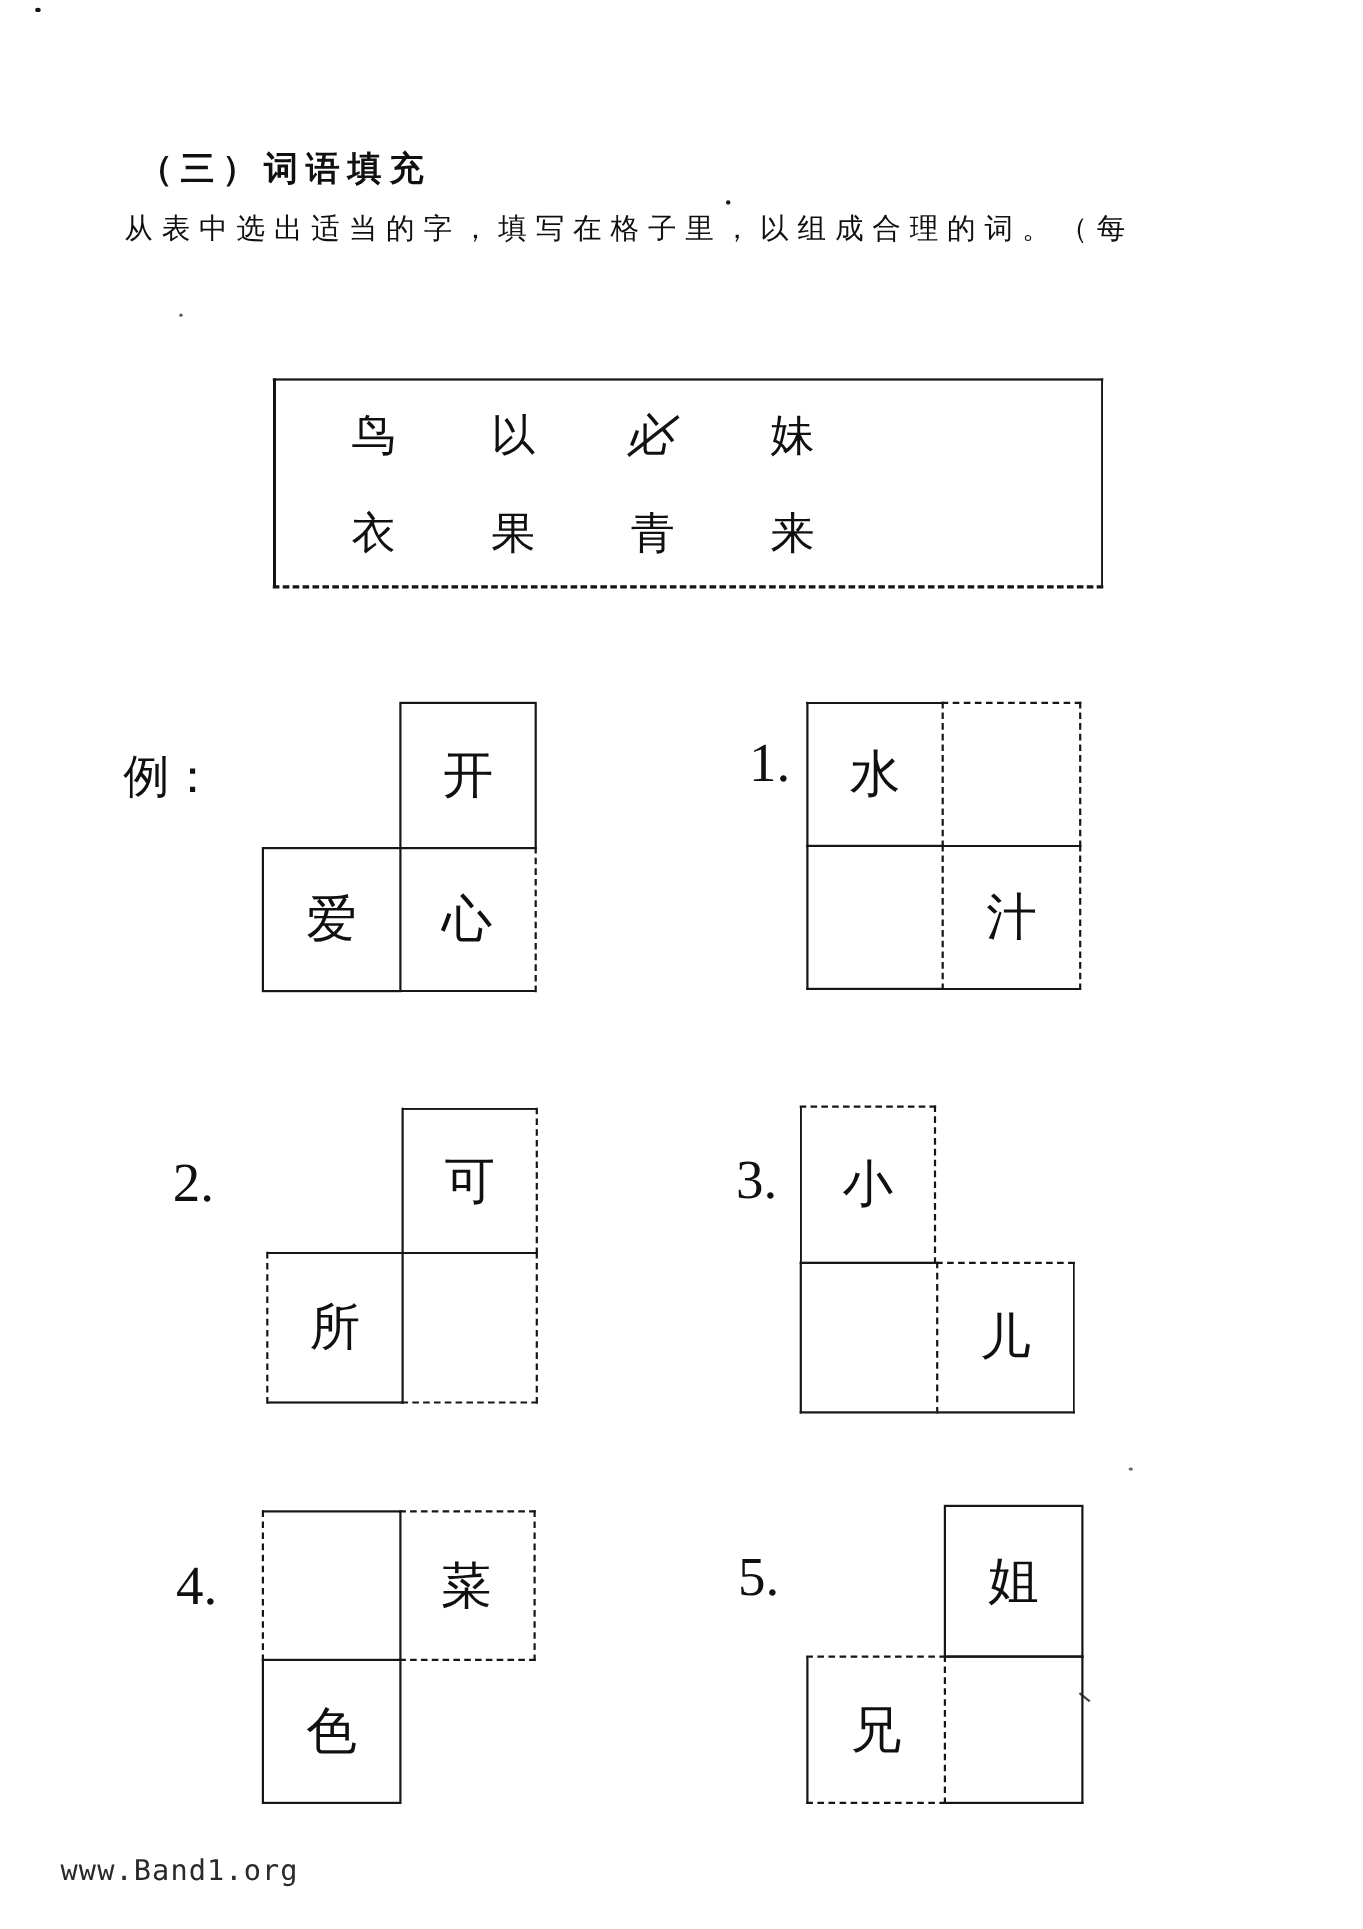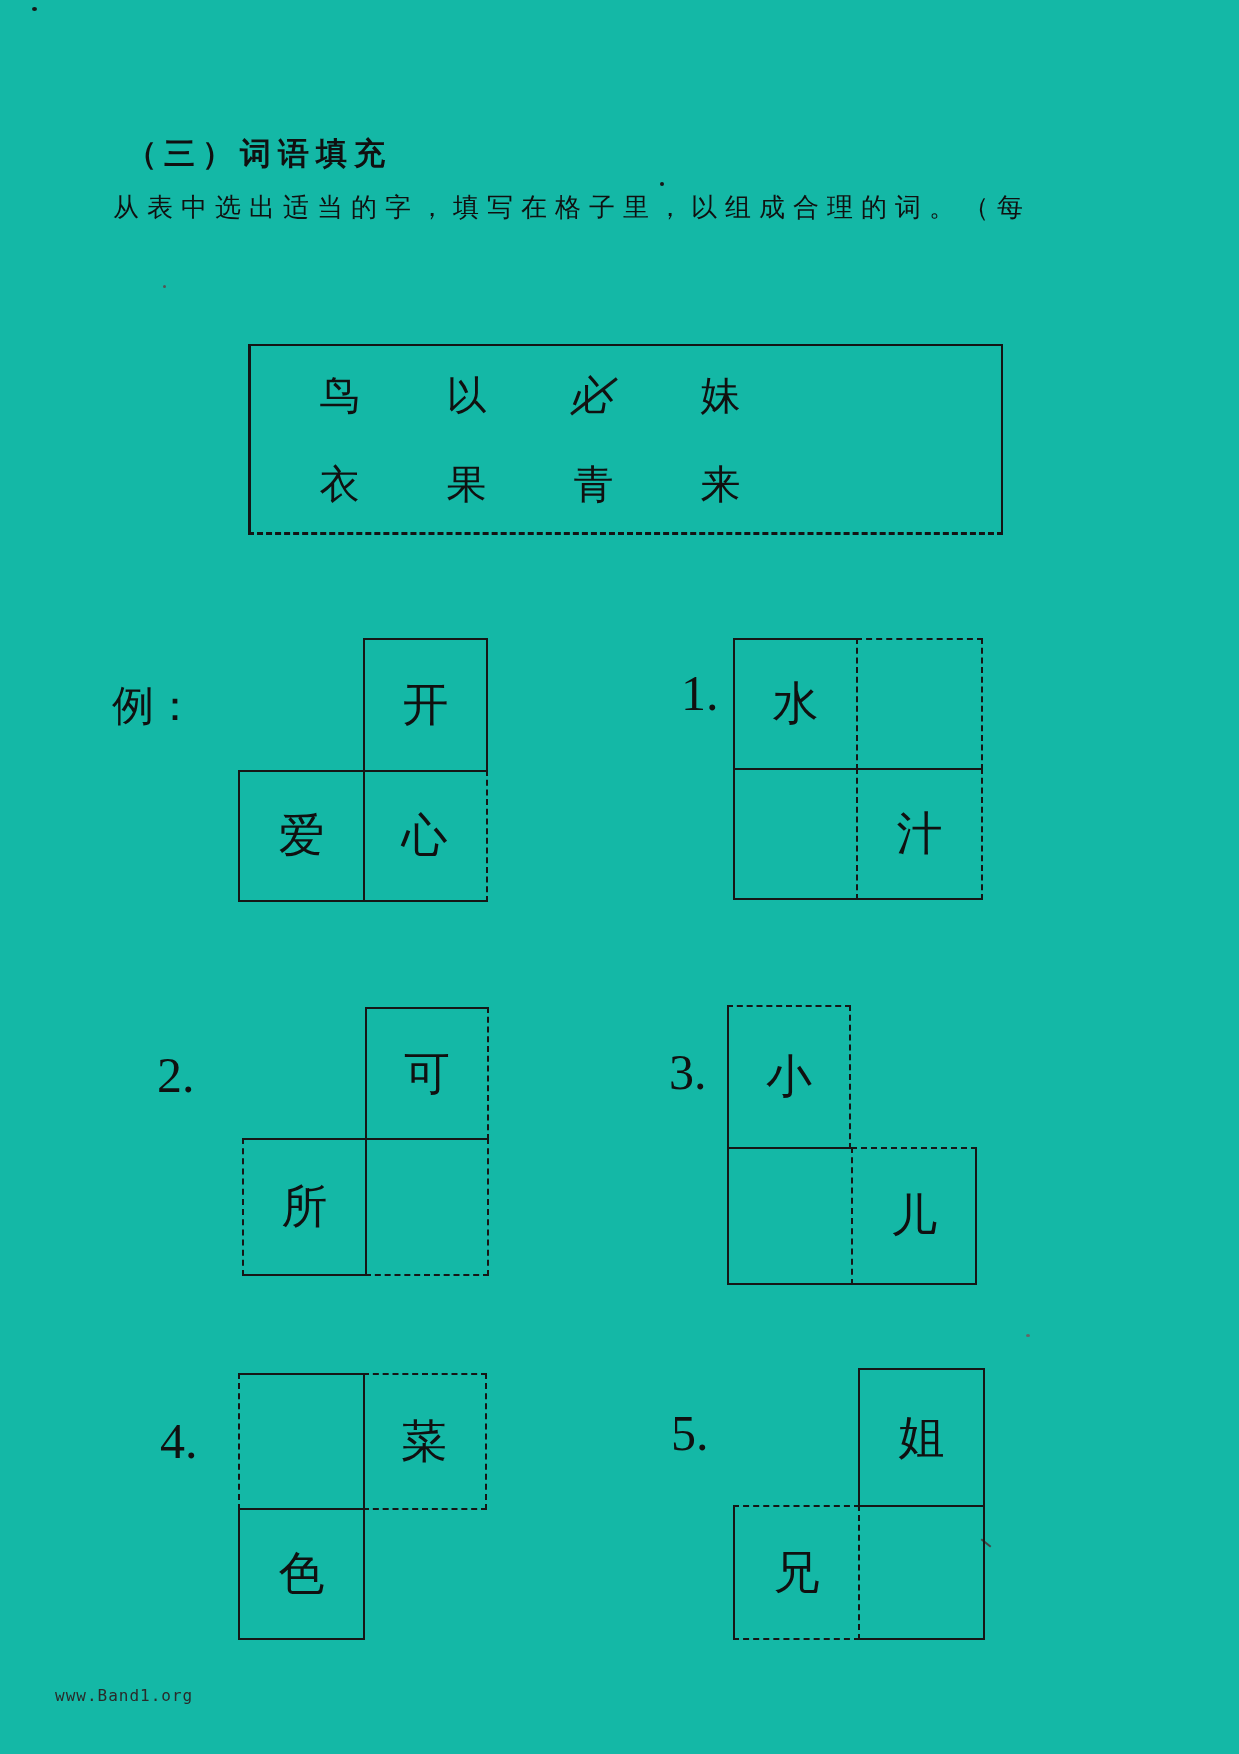--- a/index.html
+++ b/index.html
@@ -1,20 +1,20 @@
 <!DOCTYPE html>
 <html><head>
 <meta charset="utf-8">
 <style>
   html,body{margin:0;padding:0;background:#e8e8e8;}
   .page{
     position:relative;
     width:1239px;height:1754px;
     margin:0 auto;
-    background:#14b8a6;
+    background:#ffffff;
     overflow:hidden;
     color:#101010;
     font-family:"Liberation Serif","DejaVu Serif",serif;
   }
   .cjk{font-family:"Liberation Serif","DejaVu Serif",serif;}
   .abs{position:absolute;}
 
   
   .heading{
     left:126px;top:133px;
@@ -71,21 +71,21 @@
   .num1{left:681px;top:668px;}
   .num2{left:157px;top:1050px;}
   .num3{left:669px;top:1047px;}
   .num4{left:160px;top:1416px;}
   .num5{left:671px;top:1408px;}
 
   
   .footer{
     left:55px;top:1686px;
     font-family:"DejaVu Sans Mono","Liberation Mono",monospace;
-    font-size:16px;color:#2a2a2a;letter-spacing:1px;
+    font-size:26px;color:#2a2a2a;letter-spacing:1px;
   }
 
   
   .noise{position:absolute;background:#161616;border-radius:50%;}
   .tick{
     position:absolute;width:12px;border-top:2px solid #444;
     transform:rotate(38deg);
   }
 </style>
 </head>

